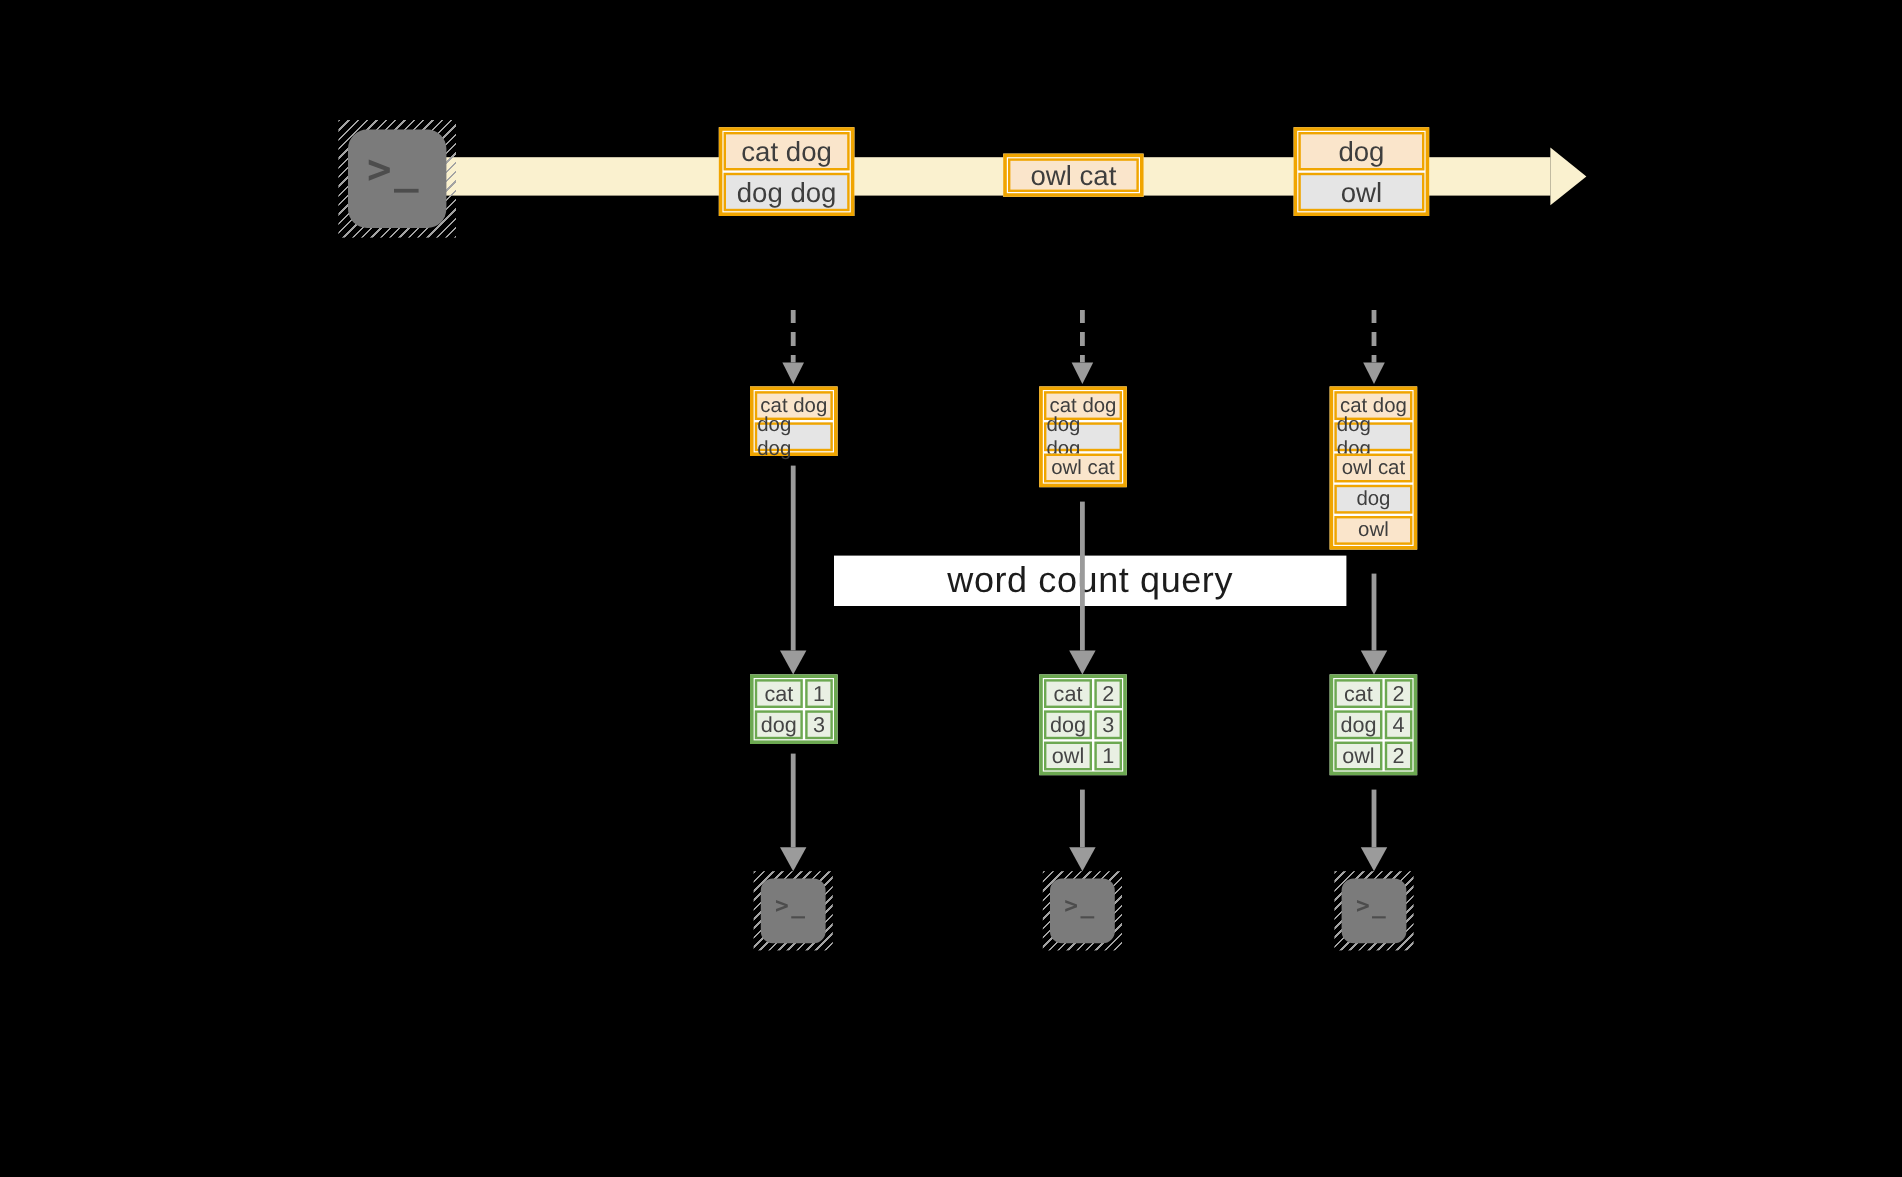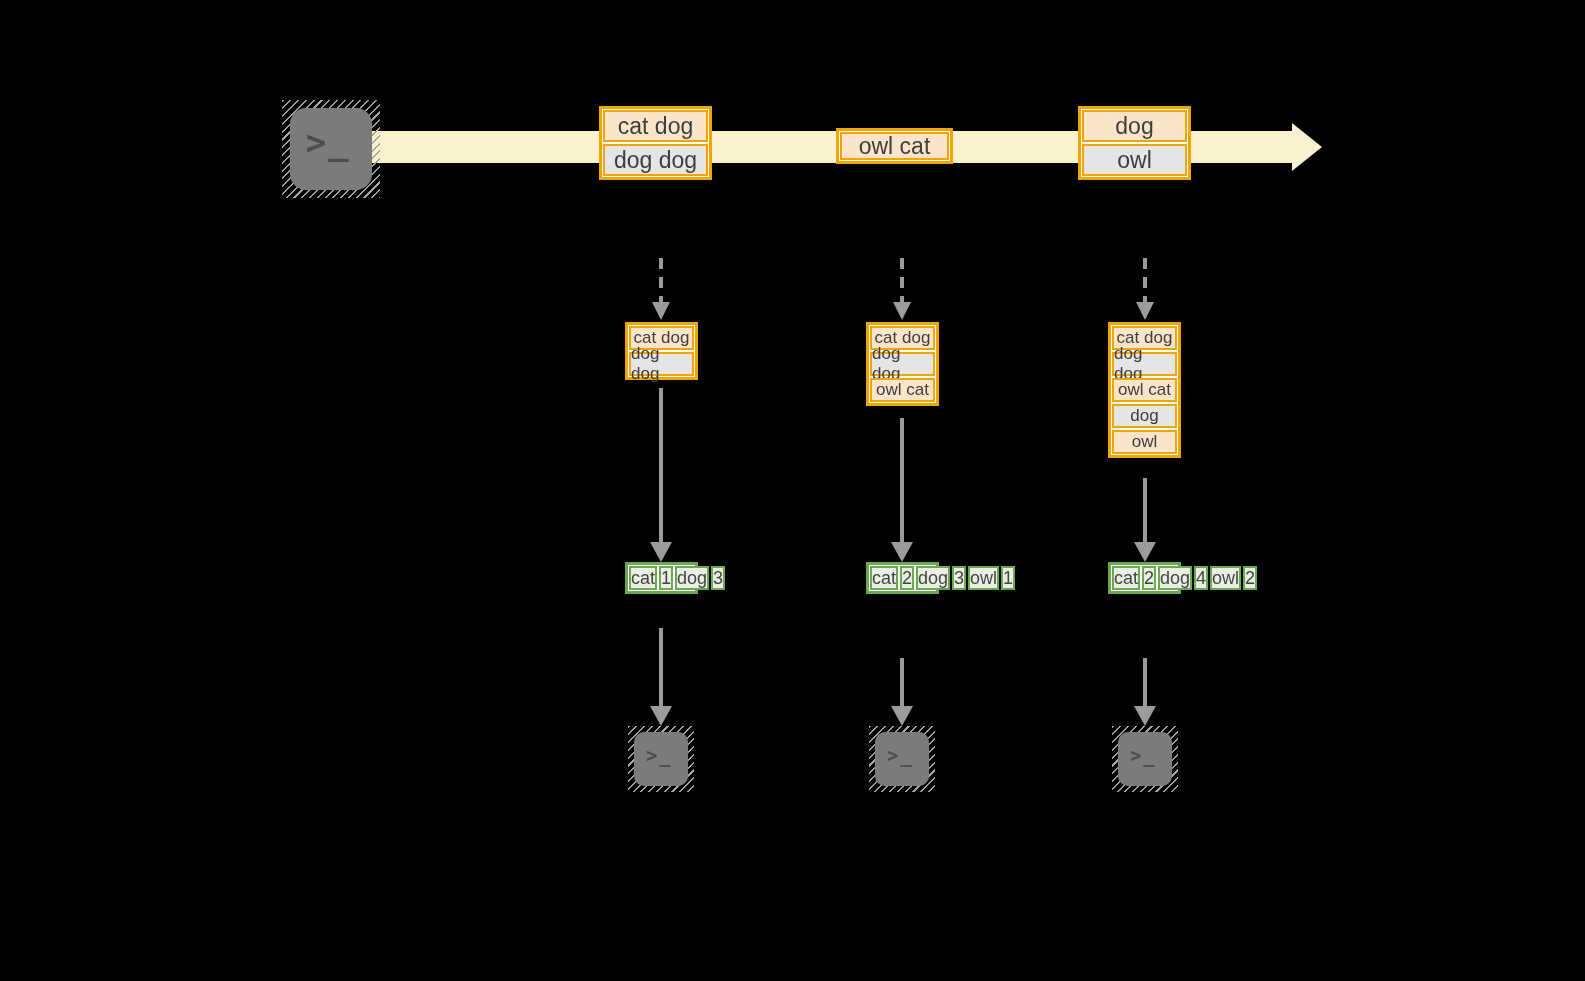--- a/index.html
+++ b/index.html
@@ -32,21 +32,21 @@
   .obox { position: absolute; background: #fff; border: 3px solid #F0A500; display: flex; flex-direction: column; z-index: 2; }
   .obox .ocell { margin: 1px; border: 2px solid #F0A500; display: flex; align-items: center; justify-content: center;
     color: #3e3e3e; }
   .peach { background: #FAE5CB; }
   .cream { background: #e5e5e5; }
   .batch .ocell { height: 32px; font-size: 23px; }
   .batch.single .ocell { height: 28px; }
   .list  .ocell { height: 24px; font-size: 17px; }
 
   
-  .gtable { position: absolute; background: #fff; border: 3px solid #6CA851; display: flex; z-index: 2; }
+  .gtable { position: absolute; background: #fff; border: 3px solid #6CA851; display: flex; flex-direction: column; z-index: 2; }
   .grow { display: flex; }
   .gcell { margin: 1px; border: 2px solid #6CA851; background: #E9F0E3; height: 24px;
     display: flex; align-items: center; justify-content: center; font-size: 18px; color: #454545; }
   .gcell.word { flex: 1.9; }
   .gcell.num  { flex: 1; }
 
   
   .vline { position: absolute; width: 4px; z-index: 3; }
   .vline.solid { background: #9B9B9B; }
   .vline.dashed { background: repeating-linear-gradient(180deg, #9B9B9B 0 11px, rgba(0,0,0,0) 11px 19px); }
@@ -102,20 +102,23 @@
     <div class="ocell peach">owl cat</div>
   </div>
   <div class="obox list" style="left:1108px; top:322px; width:73px;">
     <div class="ocell peach">cat dog</div>
     <div class="ocell cream">dog dog</div>
     <div class="ocell peach">owl cat</div>
     <div class="ocell cream">dog</div>
     <div class="ocell peach">owl</div>
   </div>
 
+  <div class="query-band">
+    <span>word count query</span>
+  </div>
 
   <div class="vline solid" style="left:659px; top:388px; height:154px;"></div>
   <div class="ahead" style="left:650px; top:542px;"></div>
   <div class="vline solid" style="left:900px; top:418px; height:124px;"></div>
   <div class="ahead" style="left:891px; top:542px;"></div>
   <div class="vline solid" style="left:1143px; top:478px; height:64px;"></div>
   <div class="ahead" style="left:1134px; top:542px;"></div>
 
   <div class="gtable" style="left:625px; top:562px; width:73px;">
     <div class="grow">

